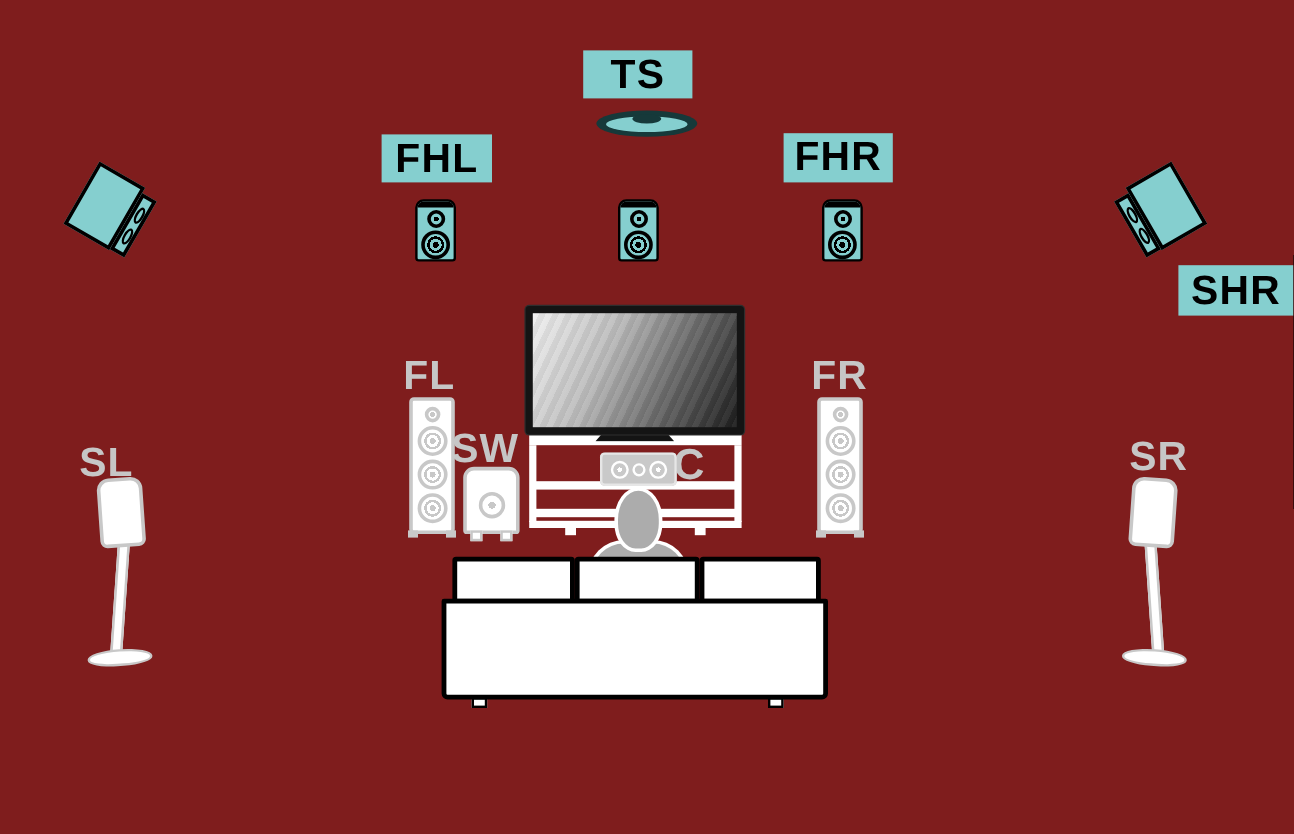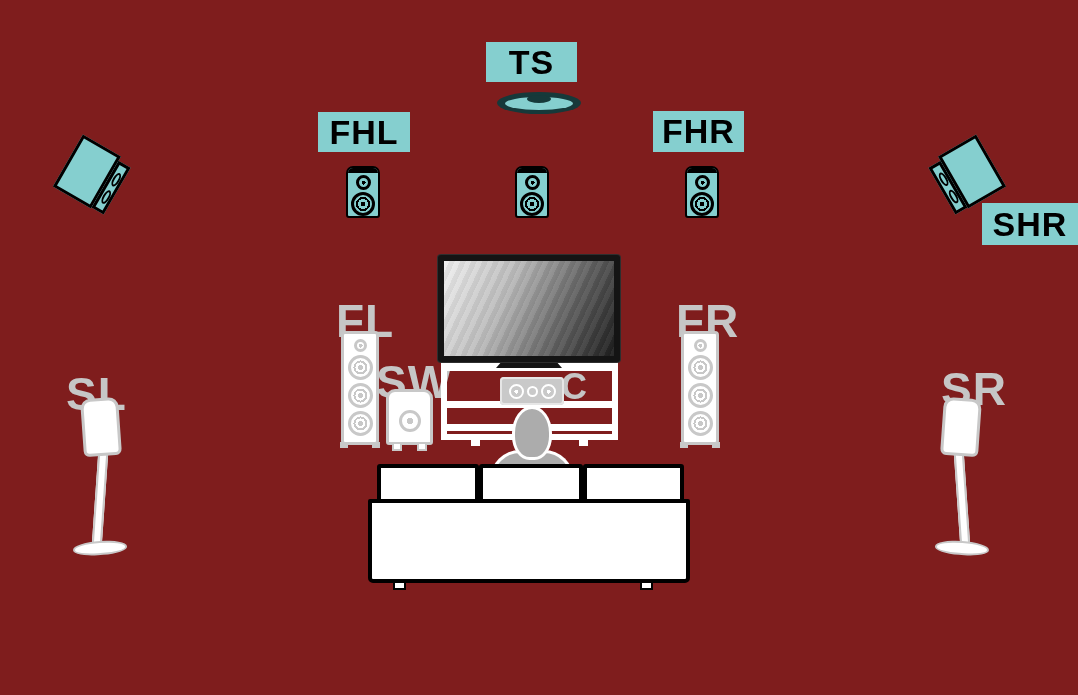--- a/index.html
+++ b/index.html
@@ -9,27 +9,27 @@
     --spkgray:#C8C8C8;
     --person:#ACACAC;
   }
   html,body{margin:0;padding:0;background:#000;}
   .canvas{position:relative;width:1078px;height:695px;background:#7f1d1d;overflow:hidden;
           font-family:"Liberation Sans",sans-serif;}
 
   
   .lbl-teal{position:absolute;background:var(--teal);color:#000;font-weight:bold;font-size:34px;
             display:flex;align-items:center;justify-content:center;letter-spacing:1px;}
-  .lbl-gray{position:absolute;color:var(--gray);font-weight:bold;font-size:46px;letter-spacing:1px;}
+  .lbl-gray{position:absolute;color:var(--gray);font-weight:bold;font-size:34px;letter-spacing:1px;}
   #lbl-ts {left:486px;top:42px; width:91px;height:40px;}
   #lbl-fhl{left:318px;top:112px;width:92px;height:40px;}
   #lbl-fhr{left:653px;top:111px;width:91px;height:41px;}
   #lbl-ch {left:557px;top:164px;width:74px;height:42px;}
   #lbl-shl{left:6px;  top:219px;width:93px;height:42px;}
-  #lbl-shr{left:982px;top:203px;width:96px;height:42px;}
+  #lbl-shr{left:982px;top:221px;width:96px;height:42px;}
   #lbl-fl{left:336px;top:294px;}
   #lbl-fr{left:676px;top:294px;}
   #lbl-sw{left:376px;top:355px;}
   #lbl-c {left:561px;top:366px;font-size:36px;}
   #lbl-sl{left:66px; top:367px;}
   #lbl-sr{left:941px;top:362px;text-align:right;}
 
   
   .ceiling{position:absolute;left:497px;top:92px;width:84px;height:22px;}
   .ceiling .outer{position:absolute;inset:0;border-radius:50%;background:var(--teal-dark);}

